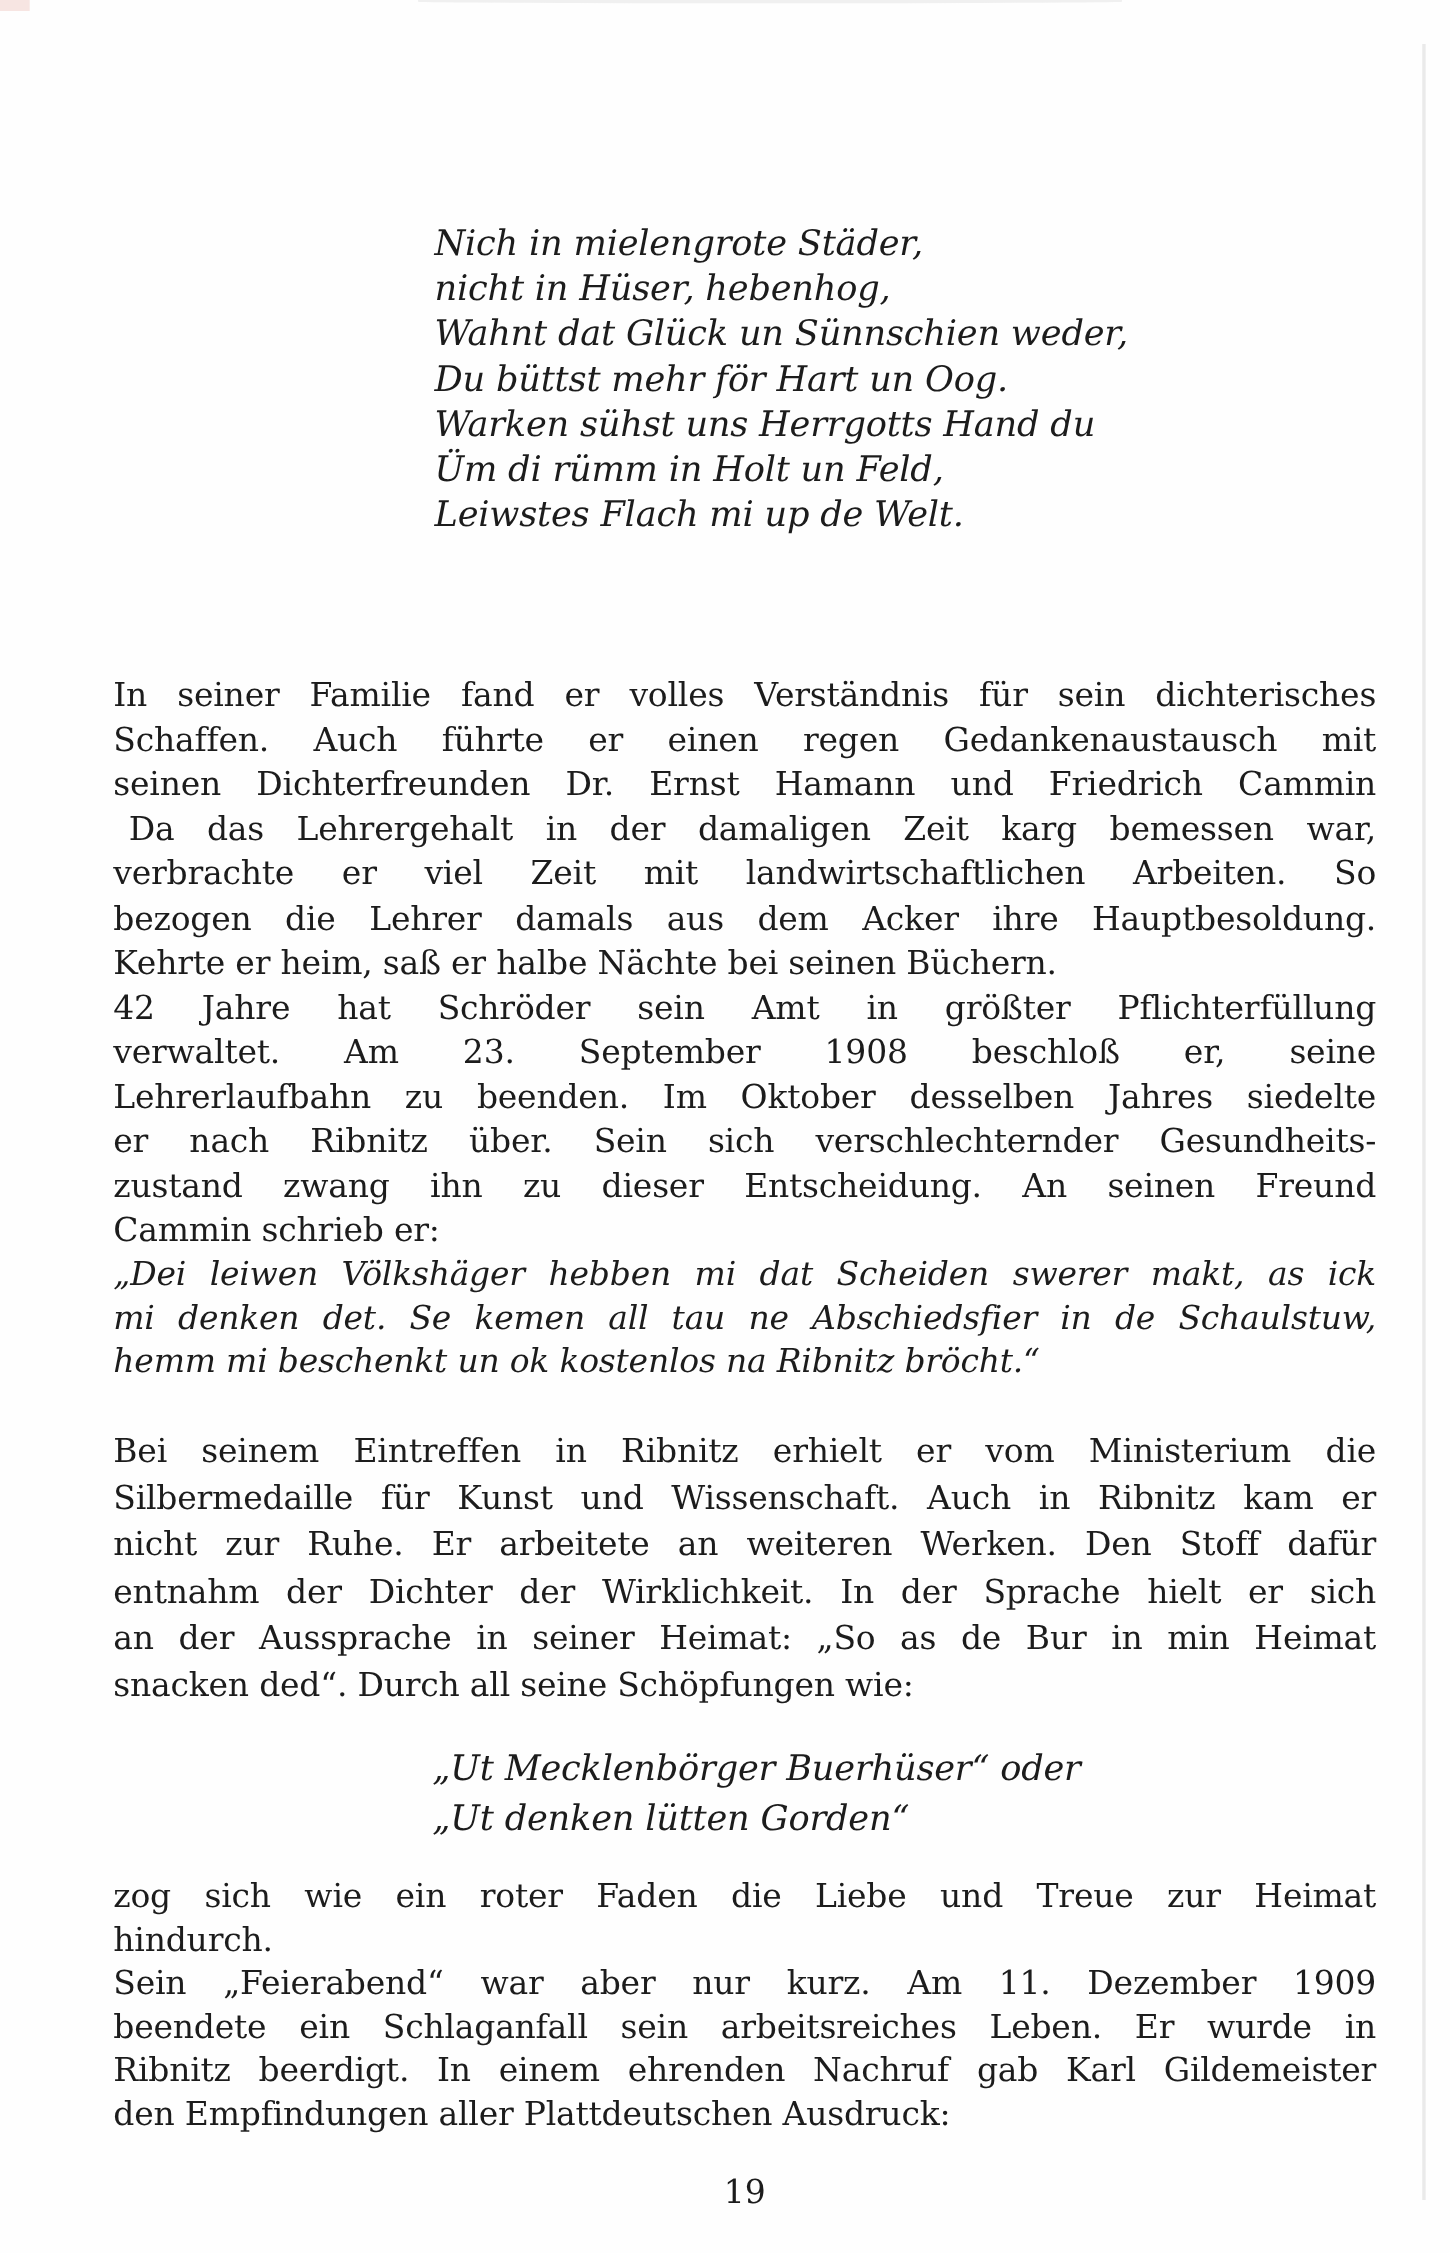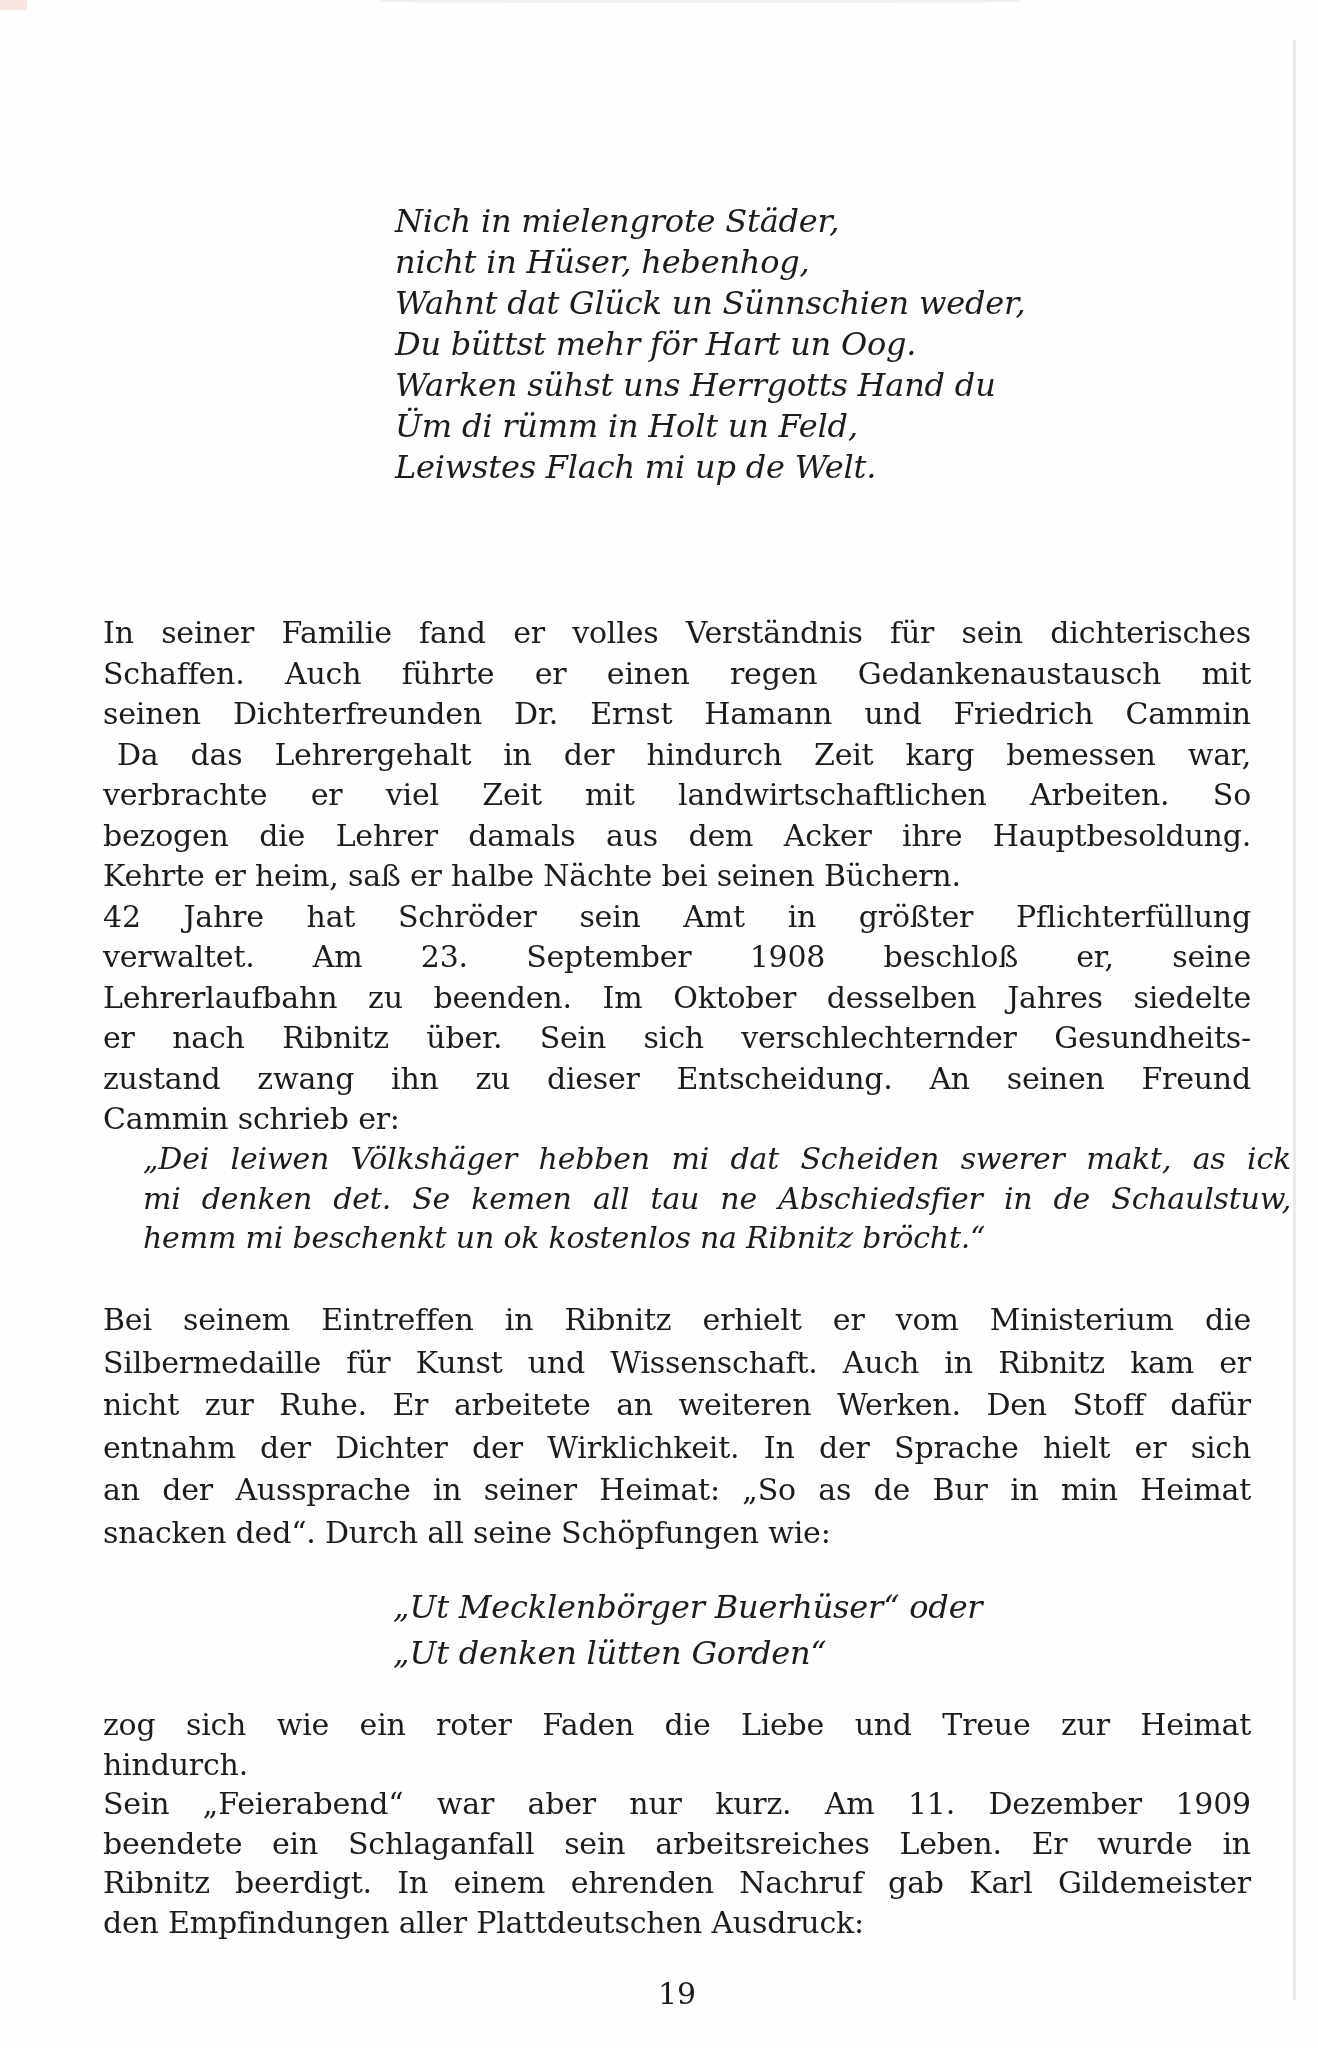--- a/index.html
+++ b/index.html
@@ -62,21 +62,20 @@
     line-height: 41px;
   }
   #para1-block {
     left: 103px; top: 577px;
     width: 1148px;
     margin-top: 36px;
   }
   #quote-block {
     left: 103px; top: 1139px;
     width: 1148px;
-    margin-left: 40px;
   }
   #quote-block .line {
     line-height: 39.5px;
   }
   #para3-block {
     left: 103px; top: 1299px;
     width: 1148px;
   }
   #para3-block .line {
     line-height: 42.5px;
@@ -121,21 +120,21 @@
     <div class="line">Du büttst mehr för Hart un Oog.</div>
     <div class="line">Warken sühst uns Herrgotts Hand du</div>
     <div class="line">Üm di rümm in Holt un Feld,</div>
     <div class="line">Leiwstes Flach mi up de Welt.</div>
   </div>
 
   <div id="para1-block" class="block">
     <div class="line jline">In seiner Familie fand er volles Verständnis für sein dichterisches</div>
     <div class="line jline">Schaffen. Auch führte er einen regen Gedankenaustausch mit</div>
     <div class="line jline">seinen Dichterfreunden Dr. Ernst Hamann und Friedrich Cammin</div>
-    <div class="line jline indent1">Da das Lehrergehalt in der hindurch Zeit karg bemessen war,</div>
+    <div class="line jline indent1">Da das Lehrergehalt in der damaligen Zeit karg bemessen war,</div>
     <div class="line jline">verbrachte er viel Zeit mit landwirtschaftlichen Arbeiten. So</div>
     <div class="line jline">bezogen die Lehrer damals aus dem Acker ihre Hauptbesoldung.</div>
     <div class="line">Kehrte er heim, saß er halbe Nächte bei seinen Büchern.</div>
     <div class="line jline">42 Jahre hat Schröder sein Amt in größter Pflichterfüllung</div>
     <div class="line jline">verwaltet. Am 23. September 1908 beschloß er, seine</div>
     <div class="line jline">Lehrerlaufbahn zu beenden. Im Oktober desselben Jahres siedelte</div>
     <div class="line jline">er nach Ribnitz über. Sein sich verschlechternder Gesundheits-</div>
     <div class="line jline">zustand zwang ihn zu dieser Entscheidung. An seinen Freund</div>
     <div class="line">Cammin schrieb er:</div>
   </div>

